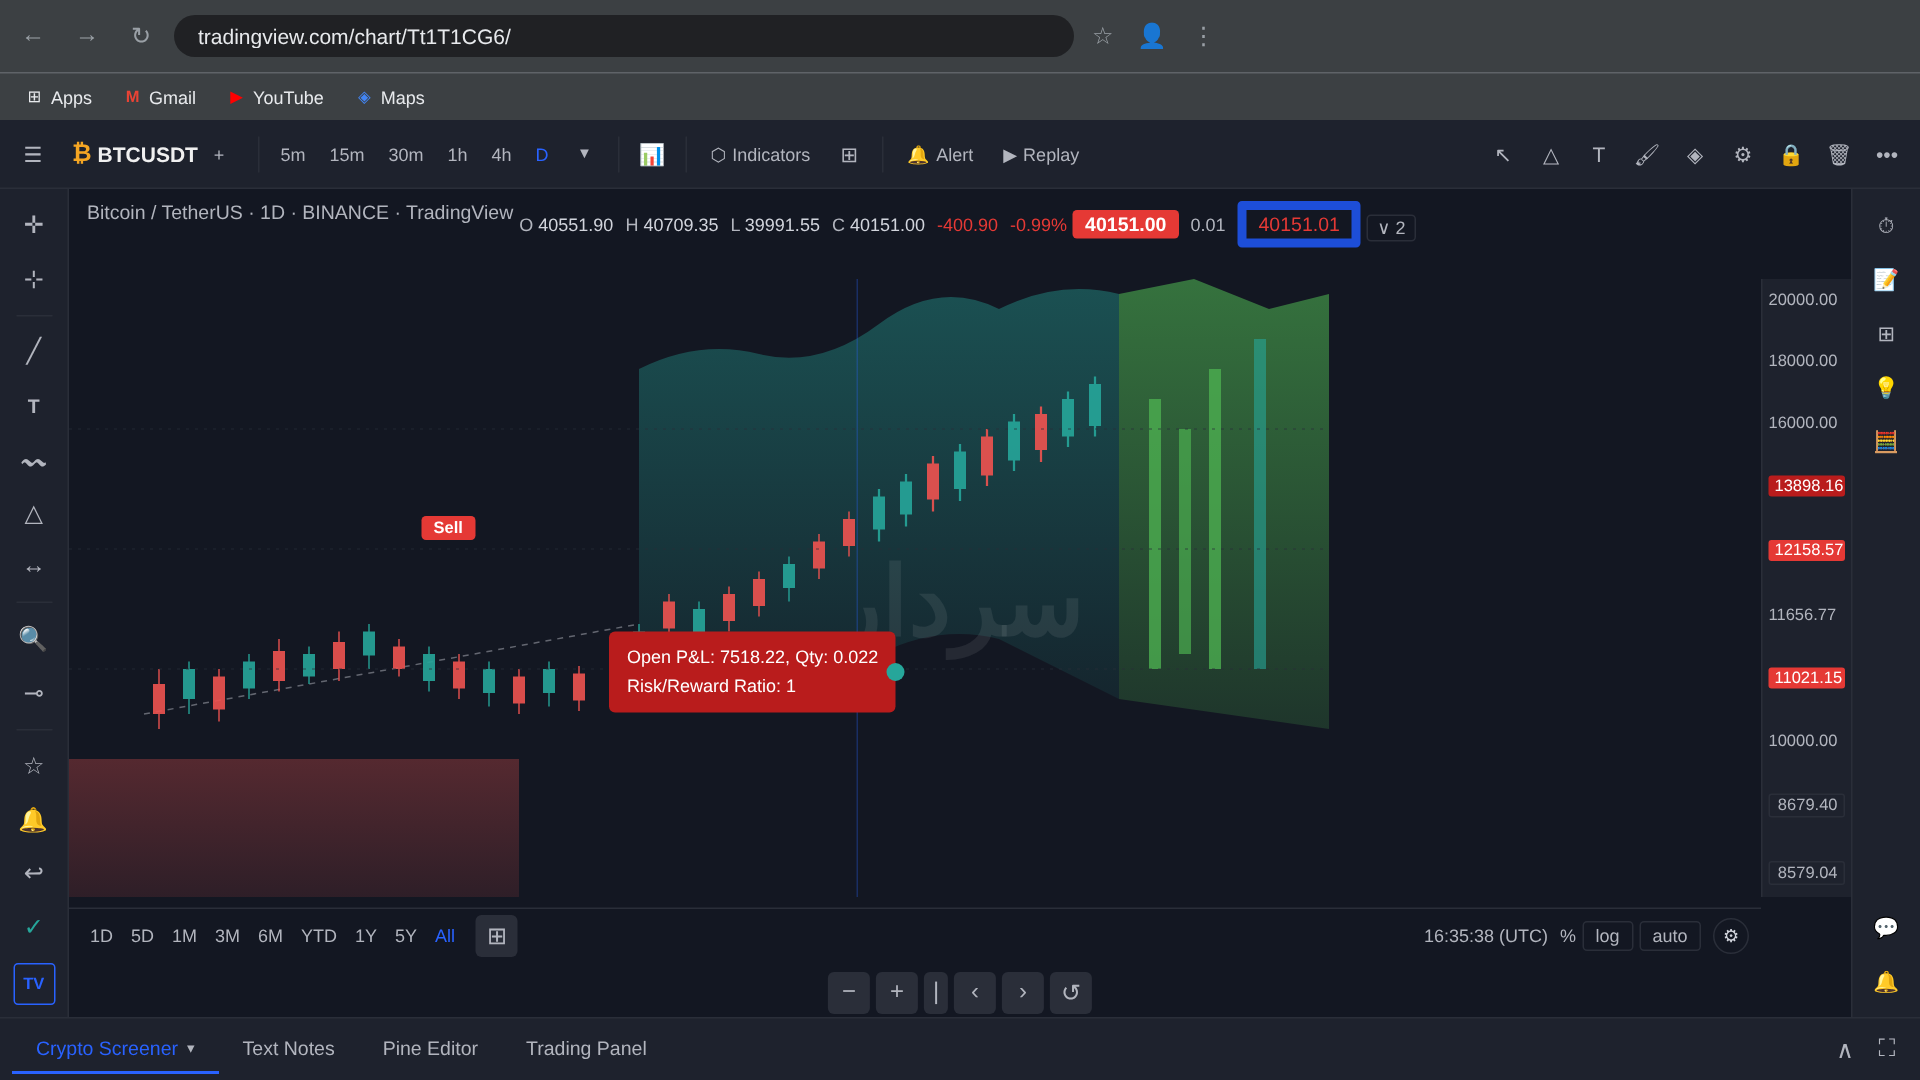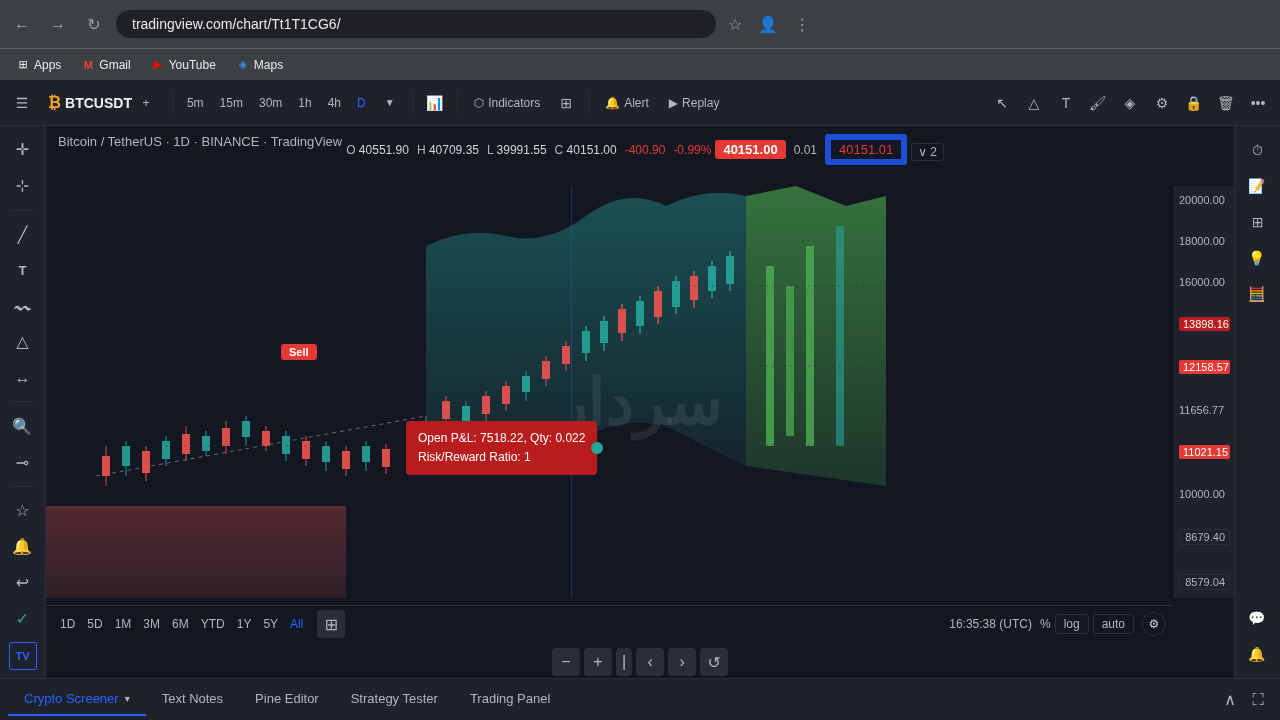--- a/index.html
+++ b/index.html
@@ -442,23 +442,20 @@
       <span>Crypto Screener</span>
       <span class="footer-tab-arrow">▾</span>
     </div>
     <div class="footer-tab">
       <span>Text Notes</span>
     </div>
     <div class="footer-tab">
       <span>Pine Editor</span>
     </div>
     <div class="footer-tab">
-      <span>Strategy Tester</span>
-    </div>
-    <div class="footer-tab">
       <span>Trading Panel</span>
     </div>
     <div class="footer-spacer"></div>
     <button class="footer-action-btn">∧</button>
     <button class="footer-action-btn">⛶</button>
   </div>
 
 </div>
 
 </body></html>

